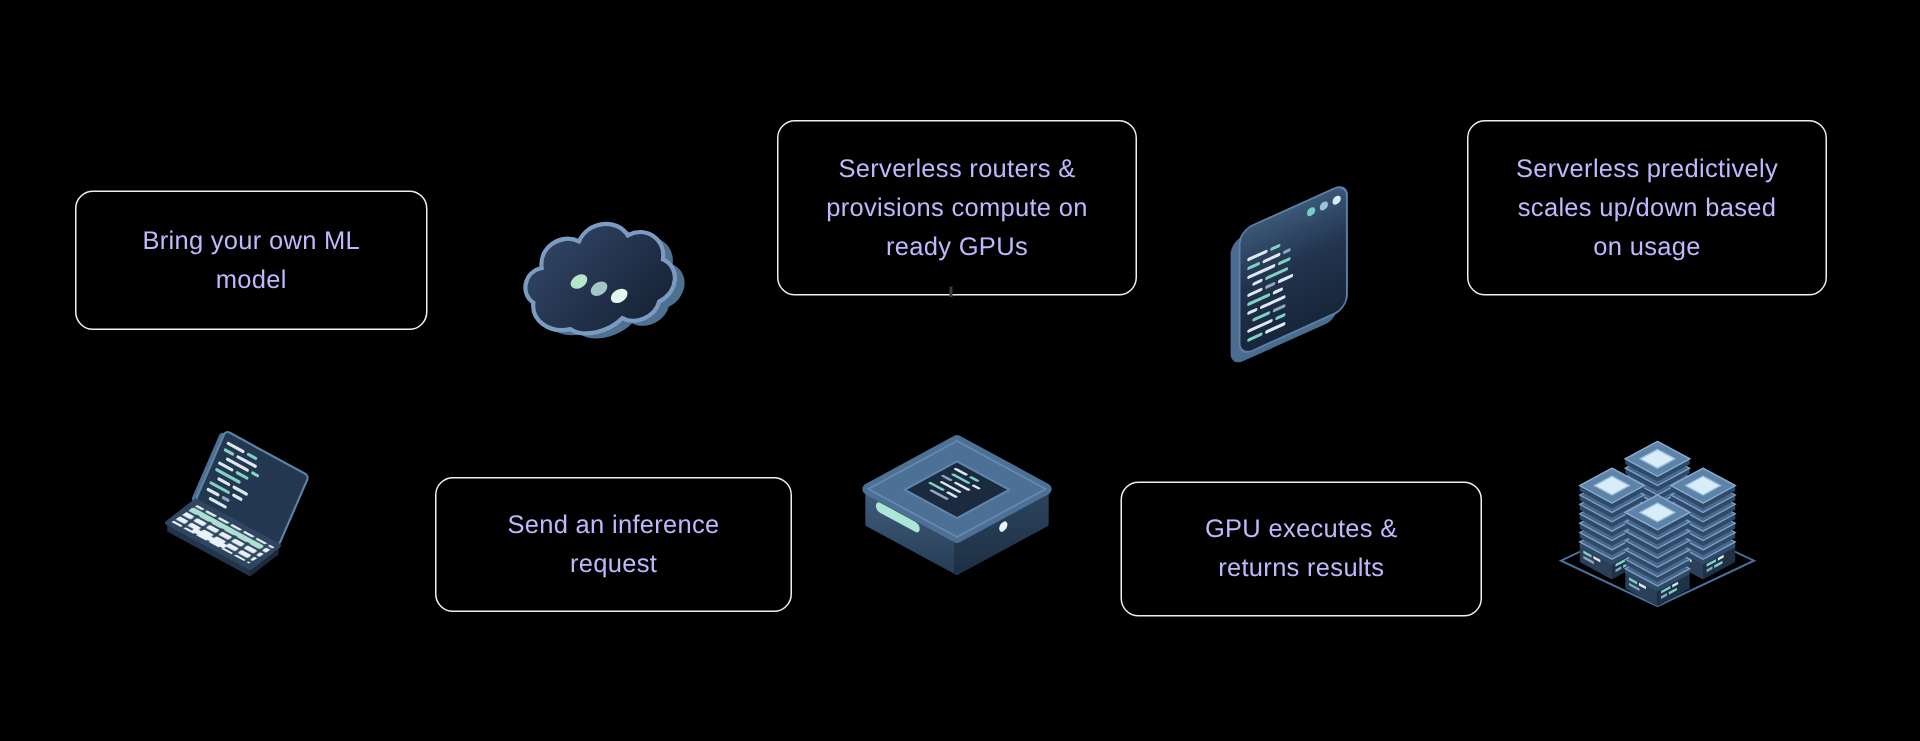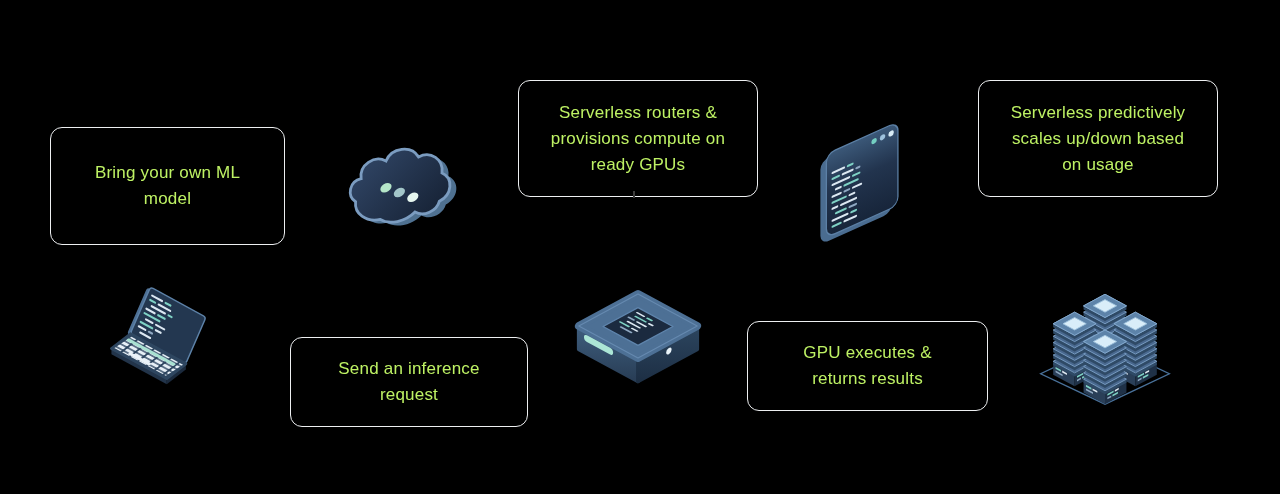--- a/index.html
+++ b/index.html
@@ -8,49 +8,49 @@
     width:1280px; height:494px; overflow:hidden;
     font-family:"Liberation Sans", sans-serif;
   }
   .canvas { position:relative; width:1280px; height:494px; background:#000000; }
   .step-box {
     position:absolute;
     border:1.5px solid #edeff1;
     border-radius:12px;
     display:flex; align-items:center; justify-content:center;
     text-align:center;
-    color:#bef264;
+    color:#c4b5fd;
     font-size:17px; line-height:26px; font-weight:500; letter-spacing:.2px;
     padding:0 28px;
     background:transparent;
   }
   .icon { position:absolute; }
   svg { display:block; overflow:visible; }
   .connector-stub {
     position:absolute; width:2px; height:7px; background:#3c3c3c;
   }
 </style>
 </head>
 <body>
 
 <div class="canvas">
 
-  <div class="step-box" style="left:50px; top:127px; width:235px; height:118px;">
+  <div class="step-box" style="left:50px; top:127px; width:235px; height:93px;">
     <span>Bring your own ML model</span>
   </div>
 
   <div class="step-box" style="left:518px; top:80px; width:240px; height:117px;">
     <span>Serverless routers &amp; provisions compute on ready GPUs</span>
   </div>
 
   <div class="step-box" style="left:978px; top:80px; width:240px; height:117px;">
     <span>Serverless predictively scales up/down based on usage</span>
   </div>
 
-  <div class="step-box" style="left:290px; top:337px; width:238px; height:90px;">
+  <div class="step-box" style="left:290px; top:318px; width:238px; height:90px;">
     <span>Send an inference request</span>
   </div>
 
   <div class="step-box" style="left:747px; top:321px; width:241px; height:90px;justify-content:flex-end;">
     <span>GPU executes &amp; returns results</span>
   </div>
 
   <div class="connector-stub" style="left:633px; top:191px;"></div>
 
   <div class="icon" style="left:345px; top:142px;">

